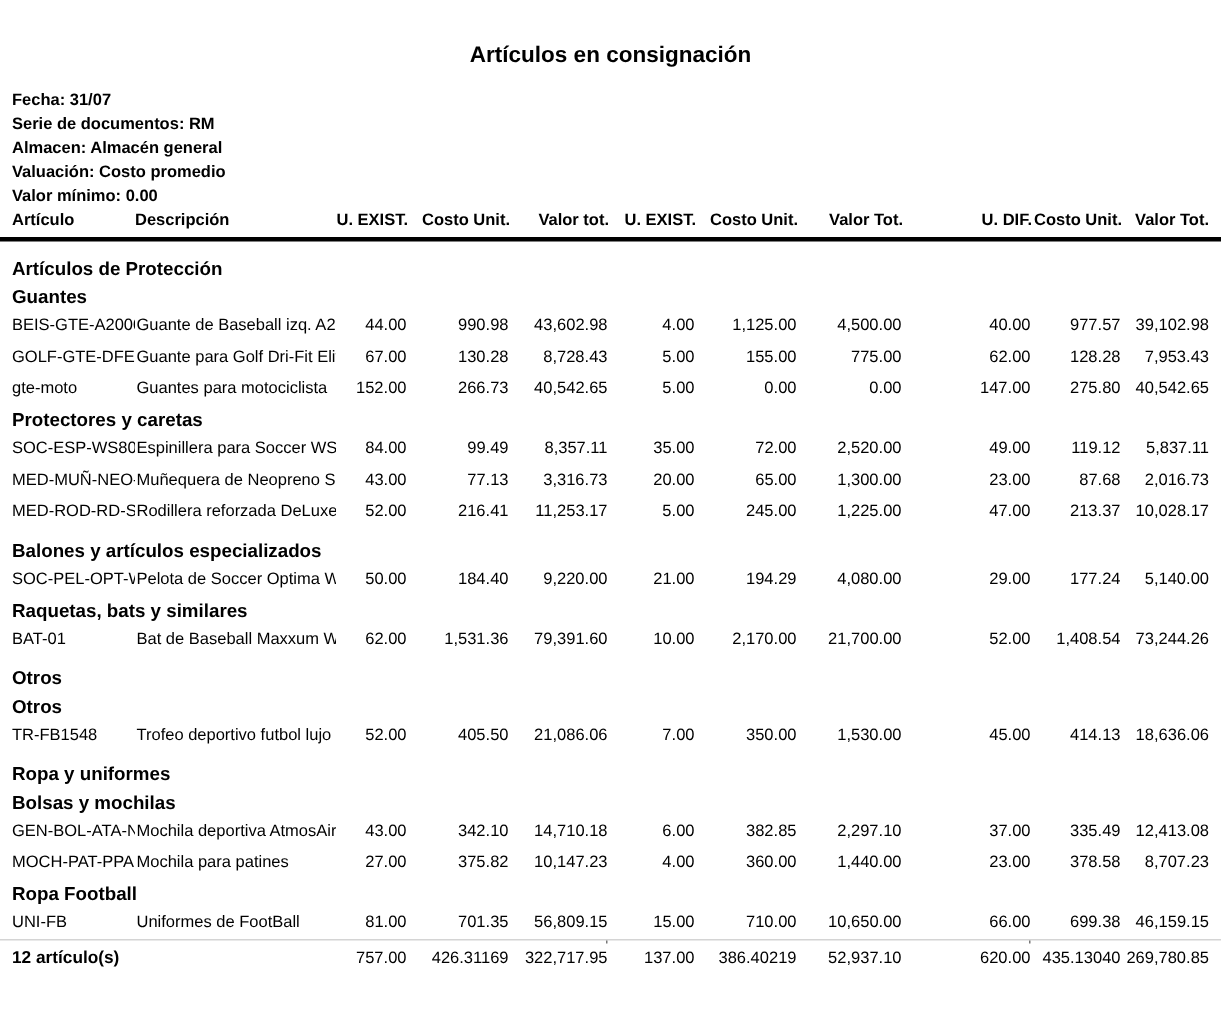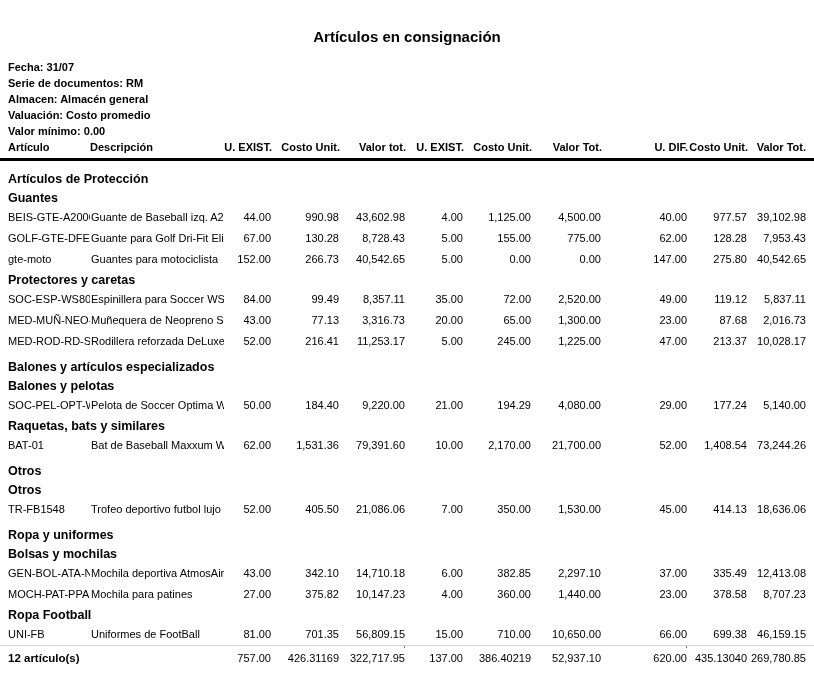--- a/index.html
+++ b/index.html
@@ -157,23 +157,20 @@
       <td class="num">5.00</td>
       <td class="num">245.00</td>
       <td class="num">1,225.00</td>
       <td class="num">47.00</td>
       <td class="num">213.37</td>
       <td class="num">10,028.17</td>
     </tr>
     <tr class="group cat">
         <td colspan="11">Balones y artículos especializados</td>
       </tr>
-    <tr class="group">
-        <td colspan="11">Balones y pelotas</td>
-      </tr>
     <tr class="item">
       <td class="code">SOC-PEL-OPT-W</td>
       <td class="desc">Pelota de Soccer Optima Wil</td>
       <td class="num">50.00</td>
       <td class="num">184.40</td>
       <td class="num">9,220.00</td>
       <td class="num">21.00</td>
       <td class="num">194.29</td>
       <td class="num">4,080.00</td>
       <td class="num">29.00</td>

